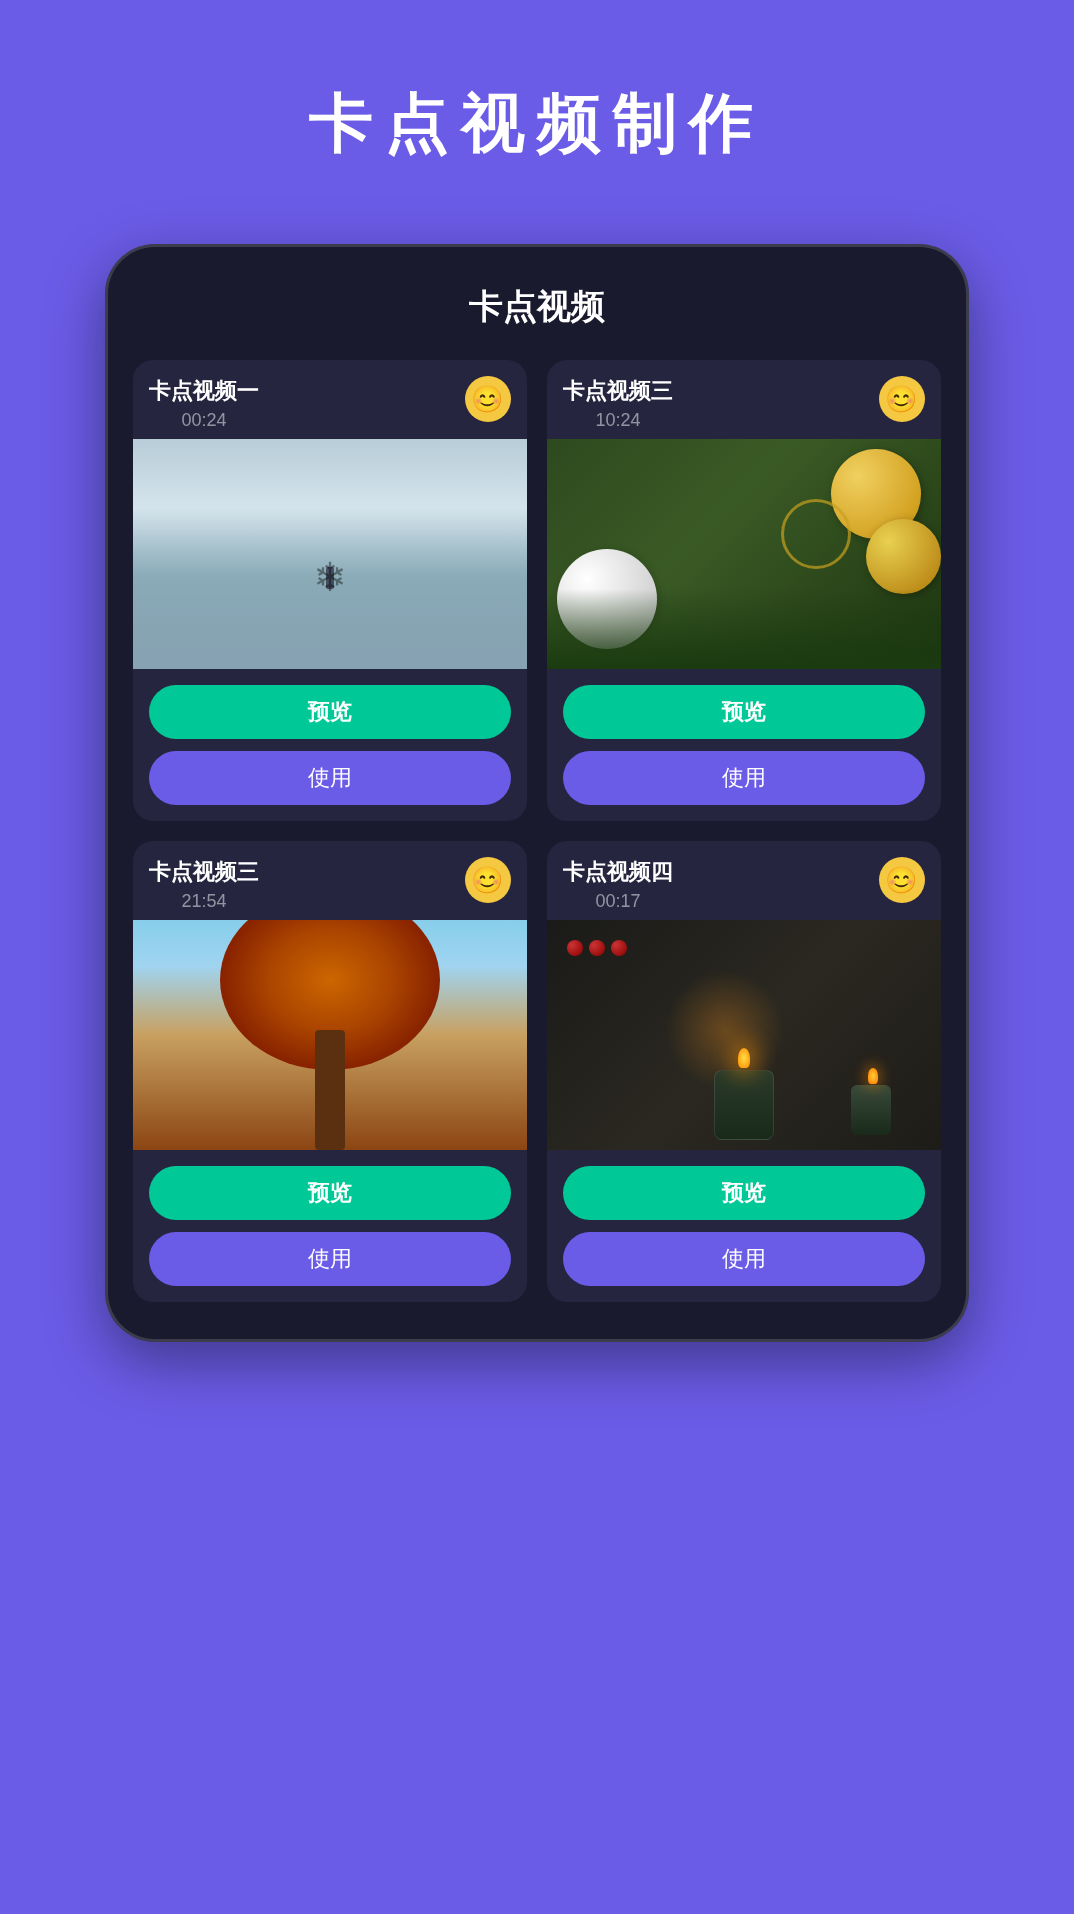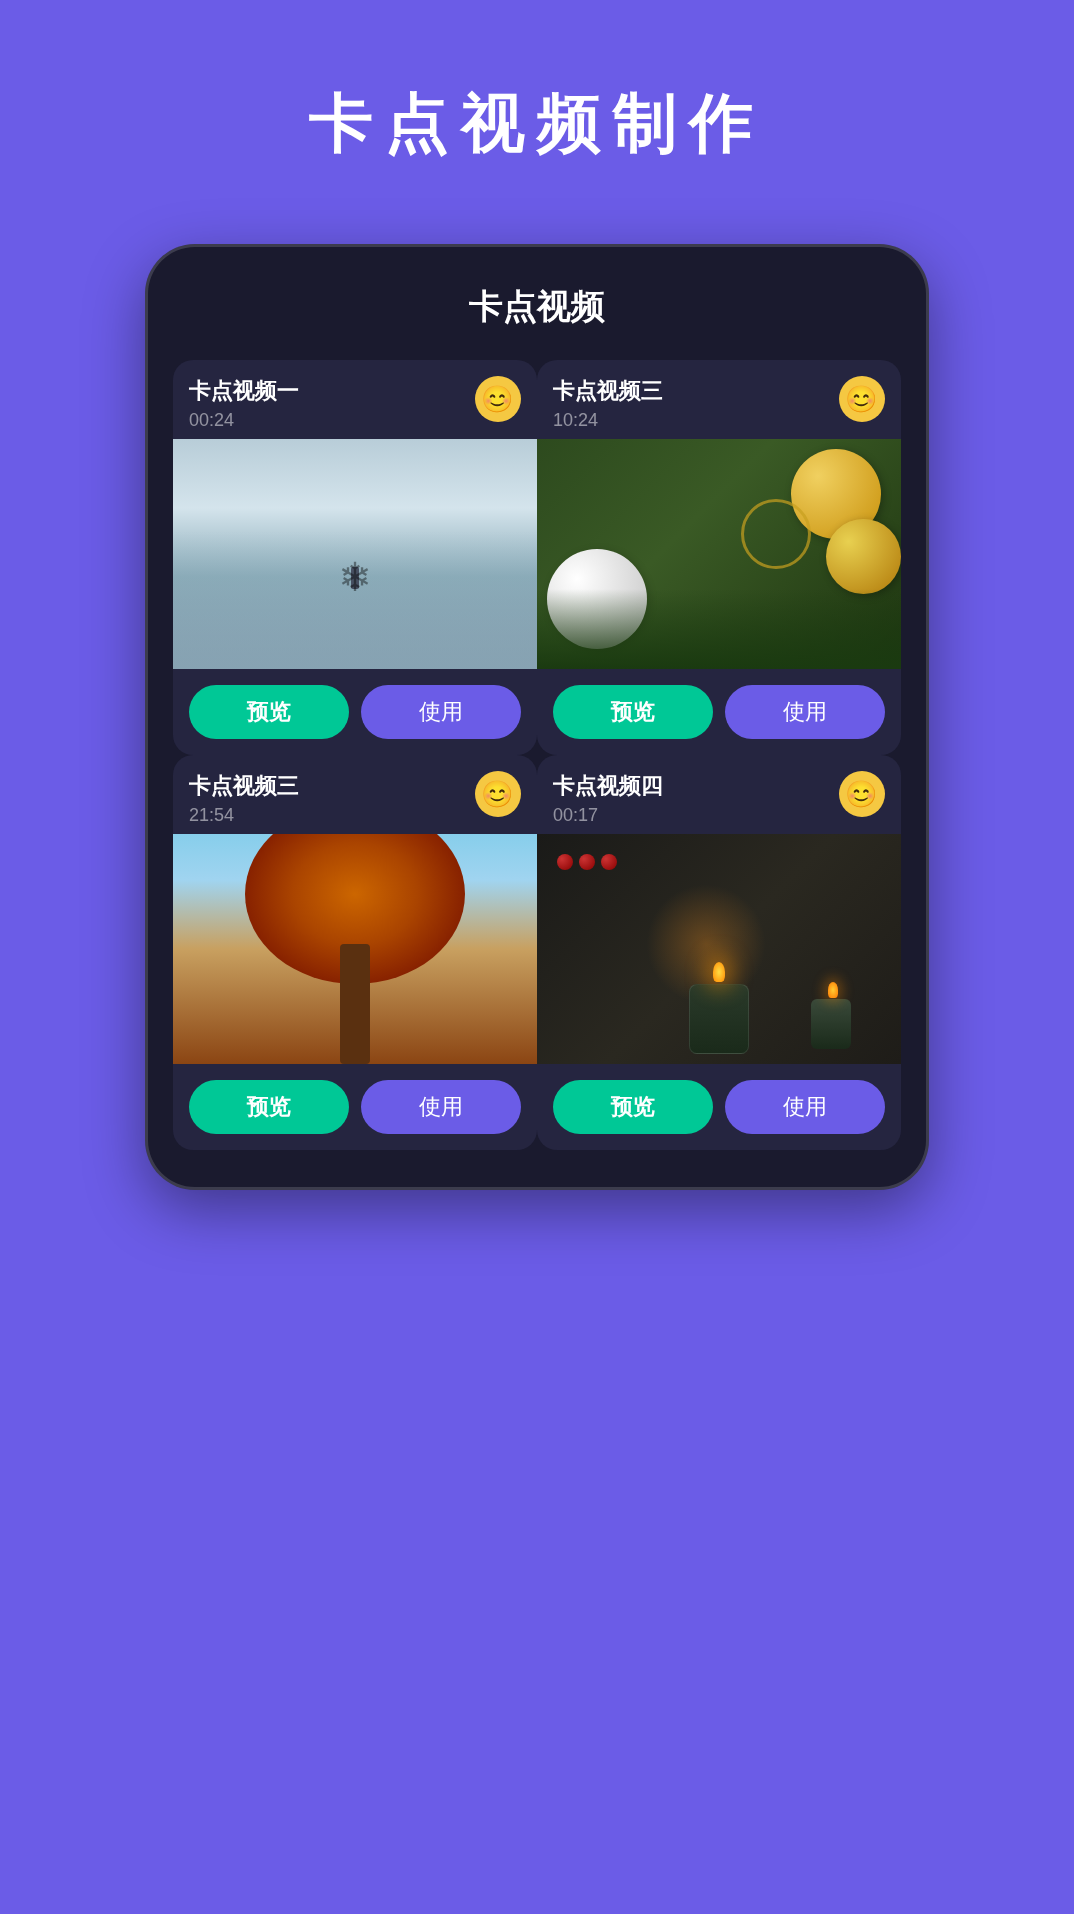--- a/index.html
+++ b/index.html
@@ -30,41 +30,42 @@
     }
 
     .hero-subtitle {
       font-size: 40px;
       font-weight: 400;
       color: rgba(255,255,255,0.9);
       letter-spacing: 4px;
     }
 
     .phone-frame {
-      width: 784px;
+      width: 864px;
       background: #1a1a2e;
       border-radius: 50px;
       padding: 30px 28px 40px;
       margin-top: 30px;
       box-shadow: 0 20px 60px rgba(0,0,0,0.4), inset 0 0 0 3px rgba(255,255,255,0.15);
       position: relative;
     }
 
     .phone-title {
       text-align: center;
       color: white;
       font-size: 34px;
       font-weight: 700;
       margin-bottom: 30px;
       padding-top: 10px;
     }
 
     .grid {
       display: grid;
       grid-template-columns: 1fr 1fr;
+      gap: 20px;
     }
 
     .card {
       background: #252540;
       border-radius: 20px;
       overflow: hidden;
     }
 
     .card-header {
       display: flex;
@@ -78,20 +79,21 @@
     .card-title {
       color: white;
       font-size: 22px;
       font-weight: 600;
       margin-bottom: 4px;
     }
 
     .card-duration {
       color: rgba(255,255,255,0.5);
       font-size: 18px;
+      text-align: center;
     }
 
     .emoji-badge {
       width: 46px;
       height: 46px;
       background: #f5c842;
       border-radius: 50%;
       display: flex;
       align-items: center;
       justify-content: center;
@@ -278,20 +280,21 @@
       width: 16px;
       height: 16px;
       background: radial-gradient(circle at 30% 30%, #cc3333, #880000);
       border-radius: 50%;
     }
 
     .card-buttons {
       display: flex;
       gap: 12px;
       padding: 16px;
+      flex-direction: column;
     }
 
     .btn-preview {
       flex: 1;
       background: #00c896;
       color: white;
       border: none;
       border-radius: 30px;
       padding: 12px 0;
       font-size: 22px;

